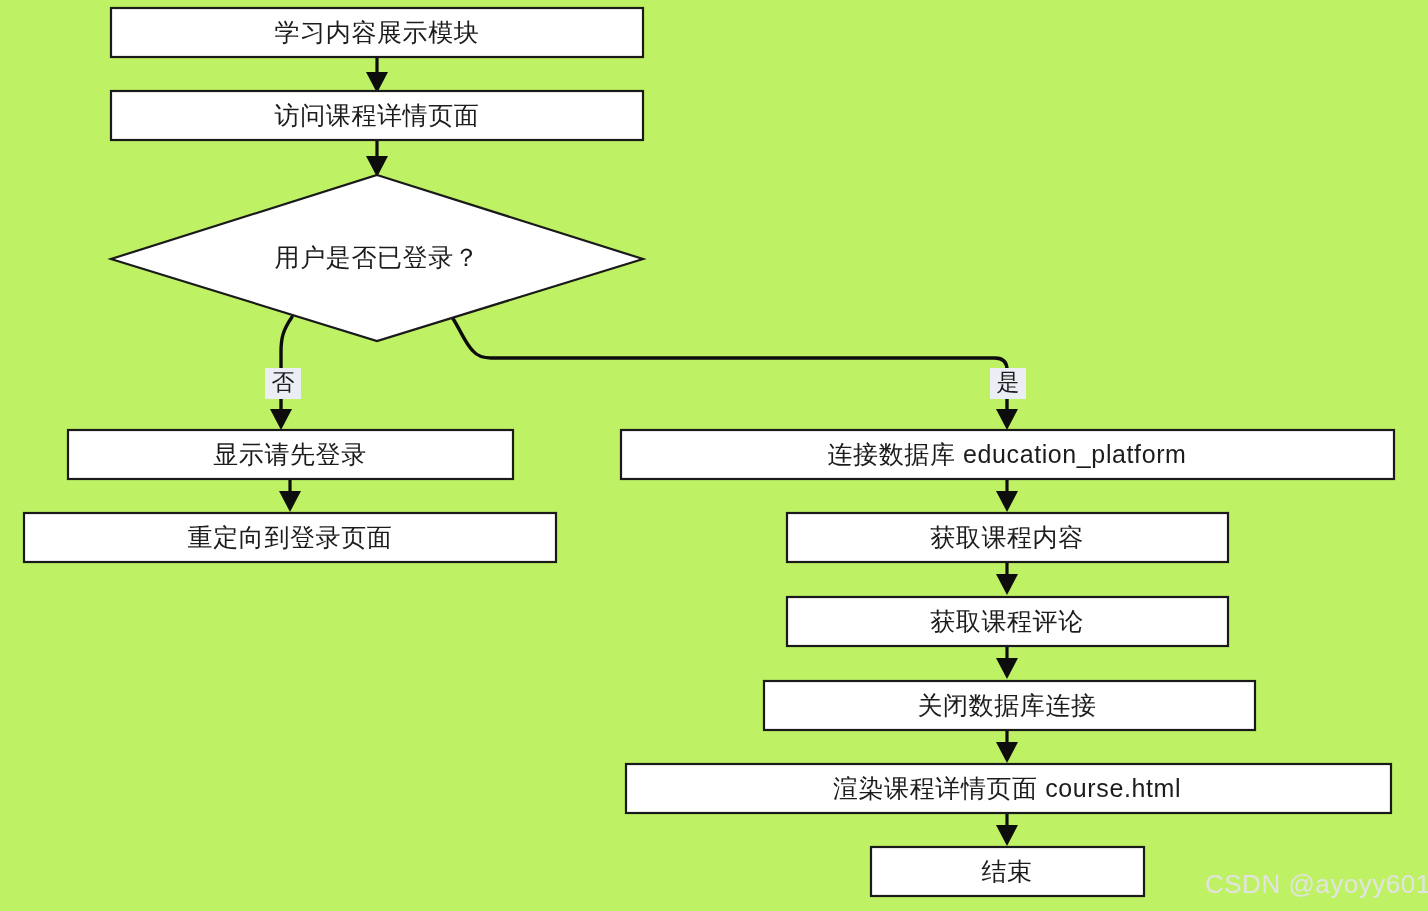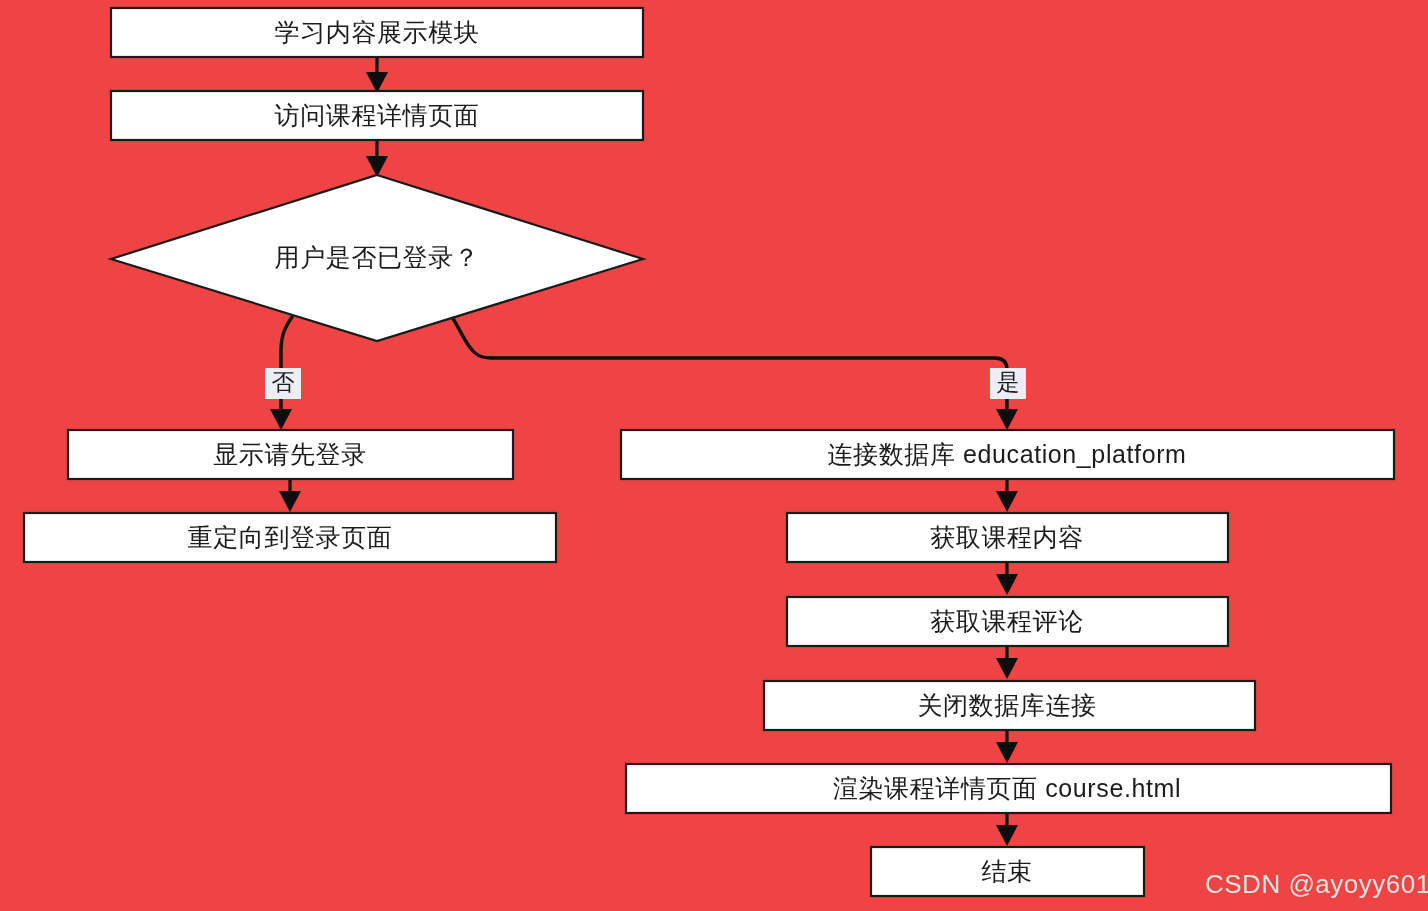--- a/index.html
+++ b/index.html
@@ -8,21 +8,21 @@
     padding: 0;
     background: #ffffff;
   }
   body {
     font-family: "Liberation Sans", "DejaVu Sans", sans-serif;
   }
   #canvas {
     position: relative;
     width: 1428px;
     height: 911px;
-    background: #ef4444;
+    background: #bef264;
     overflow: hidden;
   }
   #flow-svg {
     position: absolute;
     top: 0;
     left: 0;
     width: 1428px;
     height: 911px;
   }
   .node-box {

